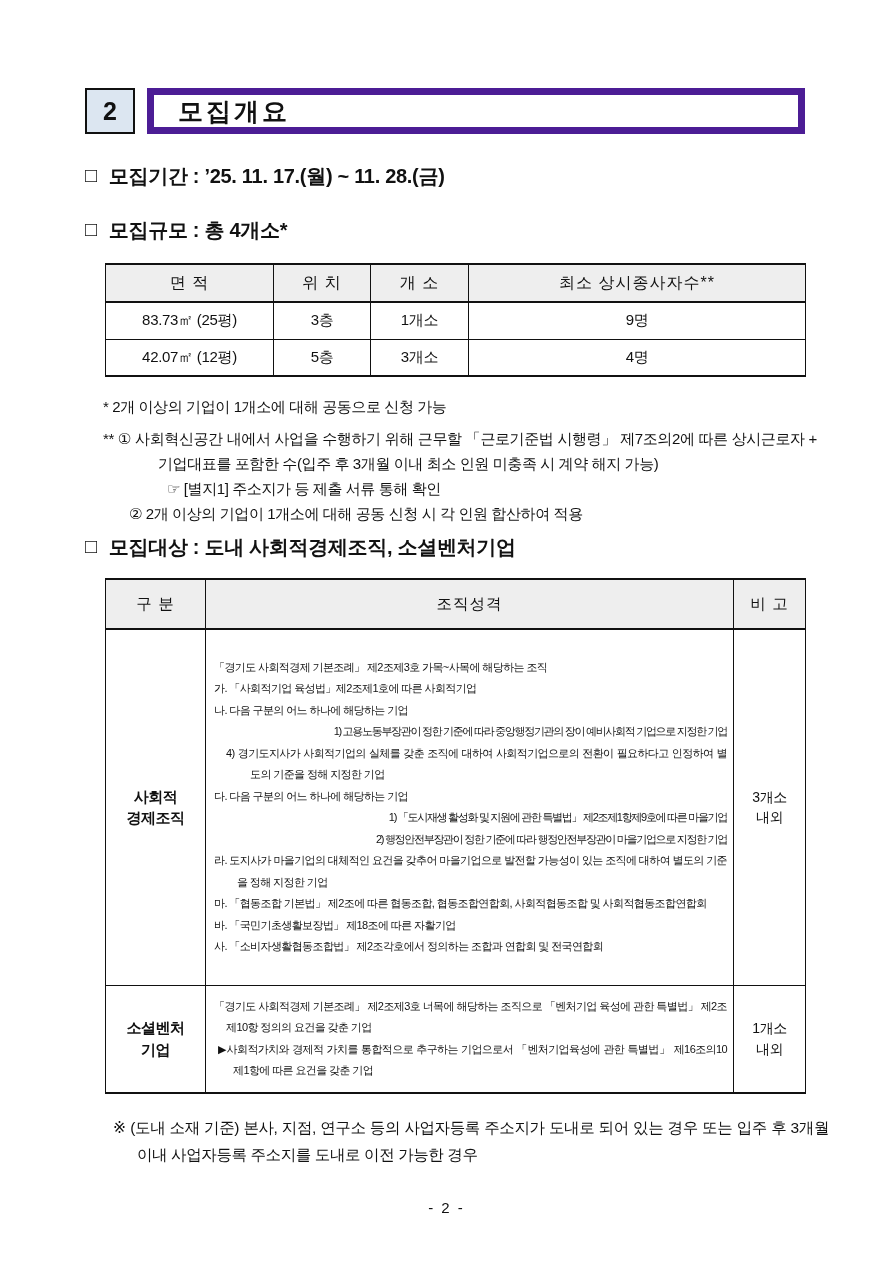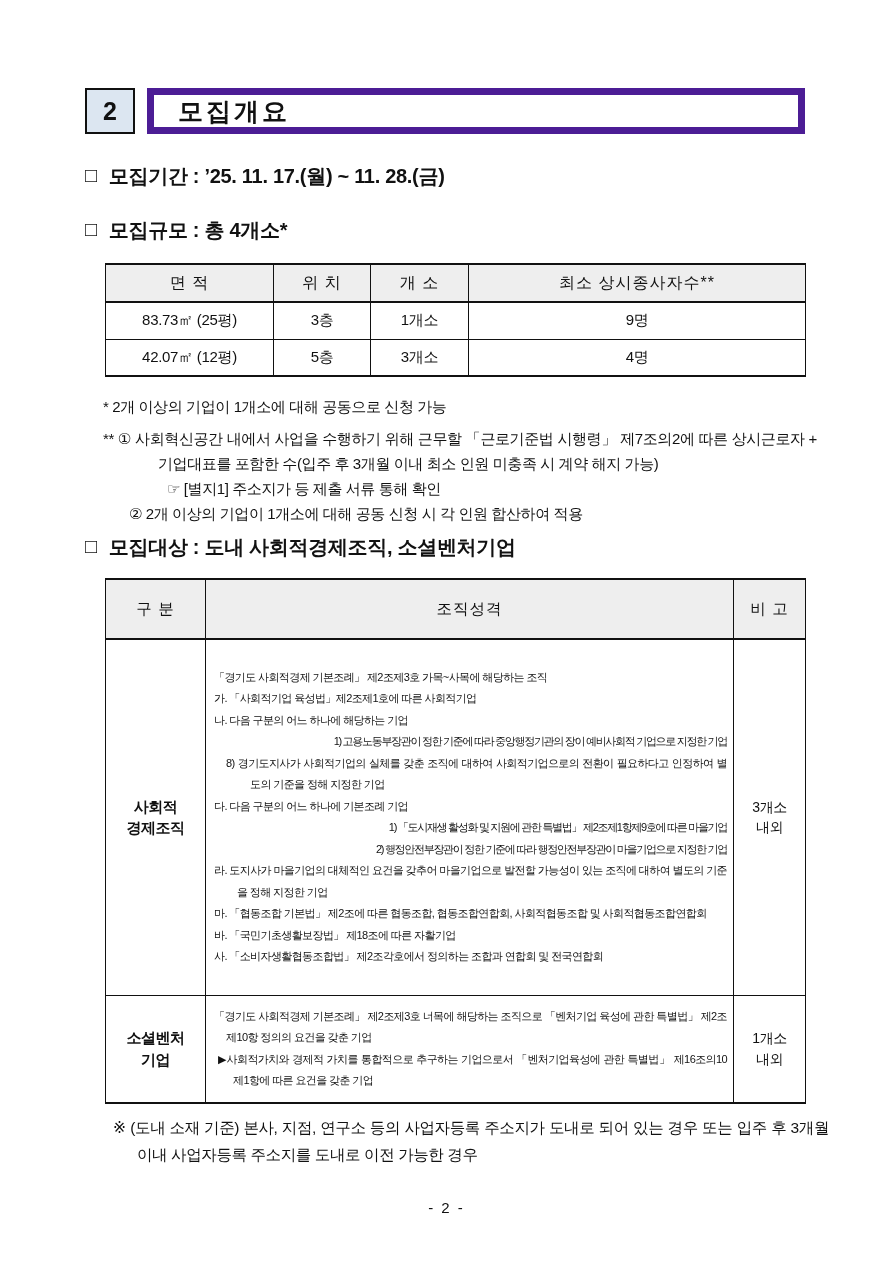--- a/index.html
+++ b/index.html
@@ -28,21 +28,21 @@
     border-top:2.5px solid #111;border-bottom:2.5px solid #111;
     border-left:1.5px solid #111;border-right:1.5px solid #111;}
   .doc-table th,.doc-table td{border:1px solid #111;box-sizing:border-box;}
   .doc-table th{background:#eeeeee;font-weight:normal;border-bottom:2px solid #111;}
 
   #table1{top:263px;}
   #table1 th{height:38px;font-size:16px;letter-spacing:1px;}
   #table1 td{height:37px;font-size:15px;text-align:center;letter-spacing:-0.3px;}
 
   #table2{top:578px;}
-  #table2 th{height:60px;font-size:15.5px;letter-spacing:1px;}
+  #table2 th{height:50px;font-size:15.5px;letter-spacing:1px;}
   #table2 td{font-size:13px;vertical-align:middle;}
   .cat-cell{text-align:center;font-weight:bold;font-size:15px !important;letter-spacing:-0.5px;}
   .rem-cell{text-align:center;font-size:14px !important;letter-spacing:-0.5px;}
   .org-cell{padding:7px 6px 7px 8px;vertical-align:middle;}
   .preline{white-space:pre-line;line-height:1.45;}
 
   
   .cl{font-size:11px;line-height:21.5px;letter-spacing:-0.6px;}
   .hang{padding-left:23px;text-indent:-23px;}
   .hang12{padding-left:12px;text-indent:-12px;}
@@ -134,22 +134,22 @@
       <th>비 고</th>
     </tr>
     <tr style="height:356px;">
       <td class="cat-cell preline">사회적
 경제조직</td>
       <td class="org-cell">
         <div class="cl">「경기도 사회적경제 기본조례」 제2조제3호 가목~사목에 해당하는 조직</div>
         <div class="cl hang">가. 「사회적기업 육성법」제2조제1호에 따른 사회적기업</div>
         <div class="cl hang">나. 다음 구분의 어느 하나에 해당하는 기업</div>
         <div class="cl num tight">1) 고용노동부장관이 정한 기준에 따라 중앙행정기관의 장이 예비사회적 기업으로 지정한 기업</div>
-        <div class="cl num just">8) 경기도지사가 사회적기업의 실체를 갖춘 조직에 대하여 사회적기업으로의 전환이 필요하다고 인정하여 별도의 기준을 정해 지정한 기업</div>
-        <div class="cl hang">다. 다음 구분의 어느 하나에 기본조례 기업</div>
+        <div class="cl num just">4) 경기도지사가 사회적기업의 실체를 갖춘 조직에 대하여 사회적기업으로의 전환이 필요하다고 인정하여 별도의 기준을 정해 지정한 기업</div>
+        <div class="cl hang">다. 다음 구분의 어느 하나에 해당하는 기업</div>
         <div class="cl num tight">1) 「도시재생 활성화 및 지원에 관한 특별법」 제2조제1항제9호에 따른 마을기업</div>
         <div class="cl num tight">2) 행정안전부장관이 정한 기준에 따라 행정안전부장관이 마을기업으로 지정한 기업</div>
         <div class="cl hang just">라. 도지사가 마을기업의 대체적인 요건을 갖추어 마을기업으로 발전할 가능성이 있는 조직에 대하여 별도의 기준을 정해 지정한 기업</div>
         <div class="cl hang just">마. 「협동조합 기본법」 제2조에 따른 협동조합, 협동조합연합회, 사회적협동조합 및 사회적협동조합연합회</div>
         <div class="cl hang">바. 「국민기초생활보장법」 제18조에 따른 자활기업</div>
         <div class="cl hang">사. 「소비자생활협동조합법」 제2조각호에서 정의하는 조합과 연합회 및 전국연합회</div>
       </td>
       <td class="rem-cell preline">3개소
 내외</td>
     </tr>

